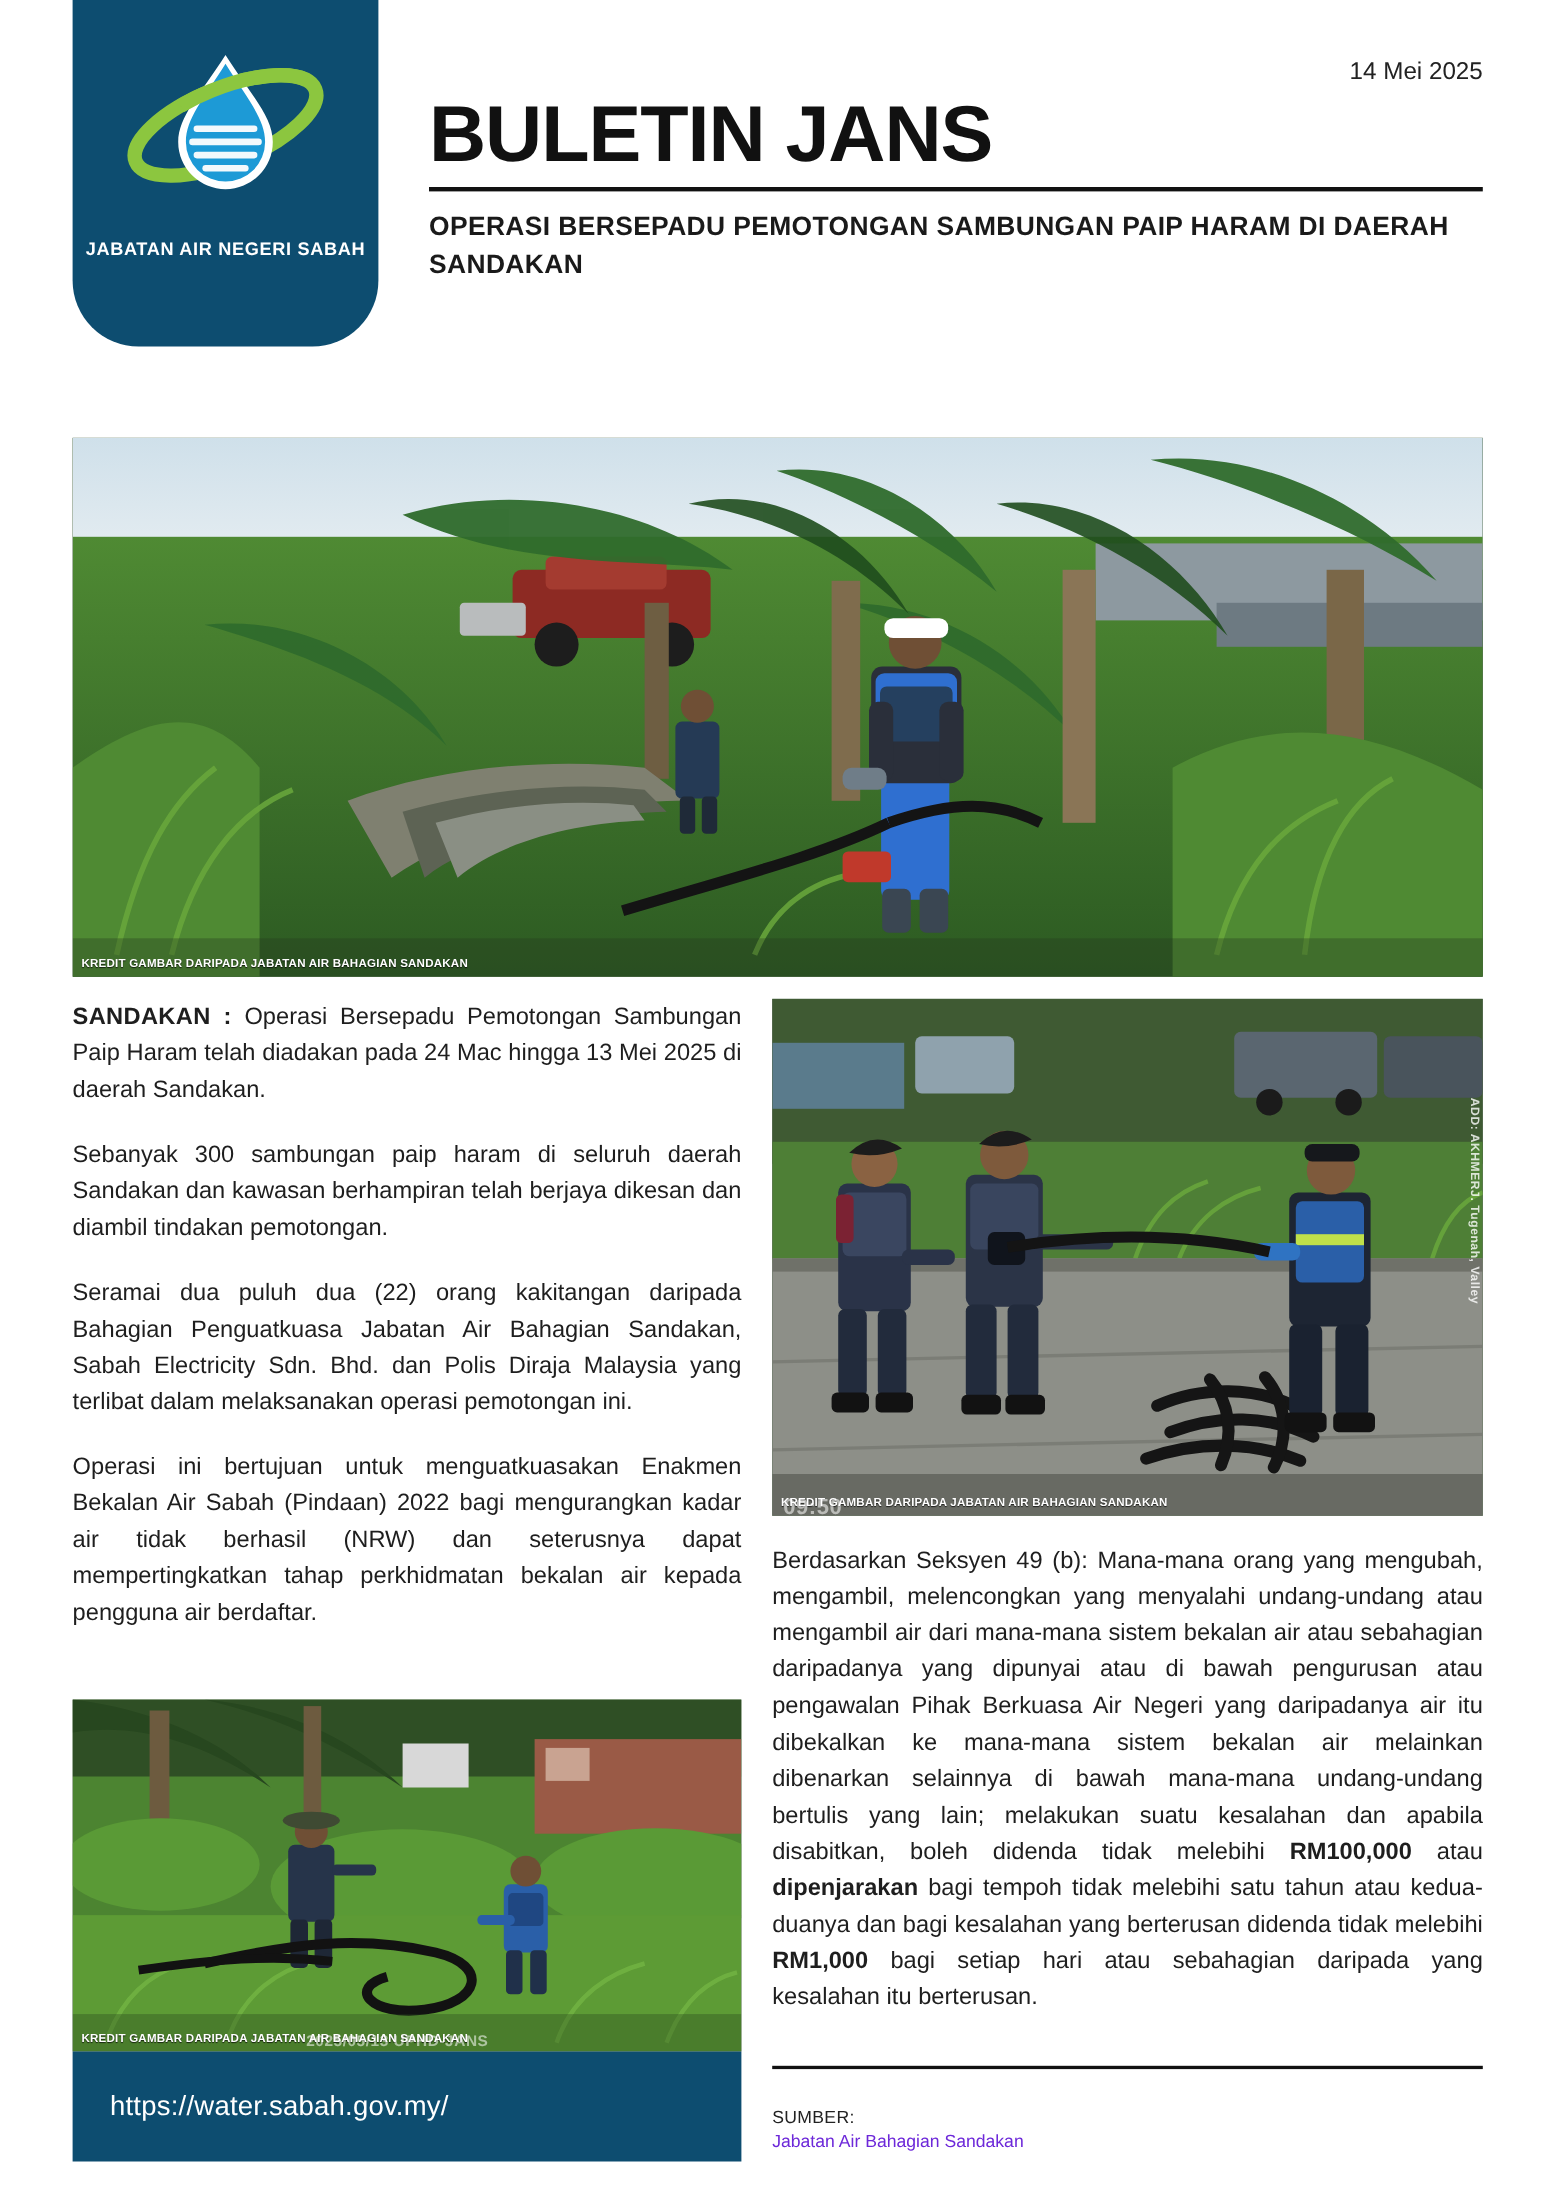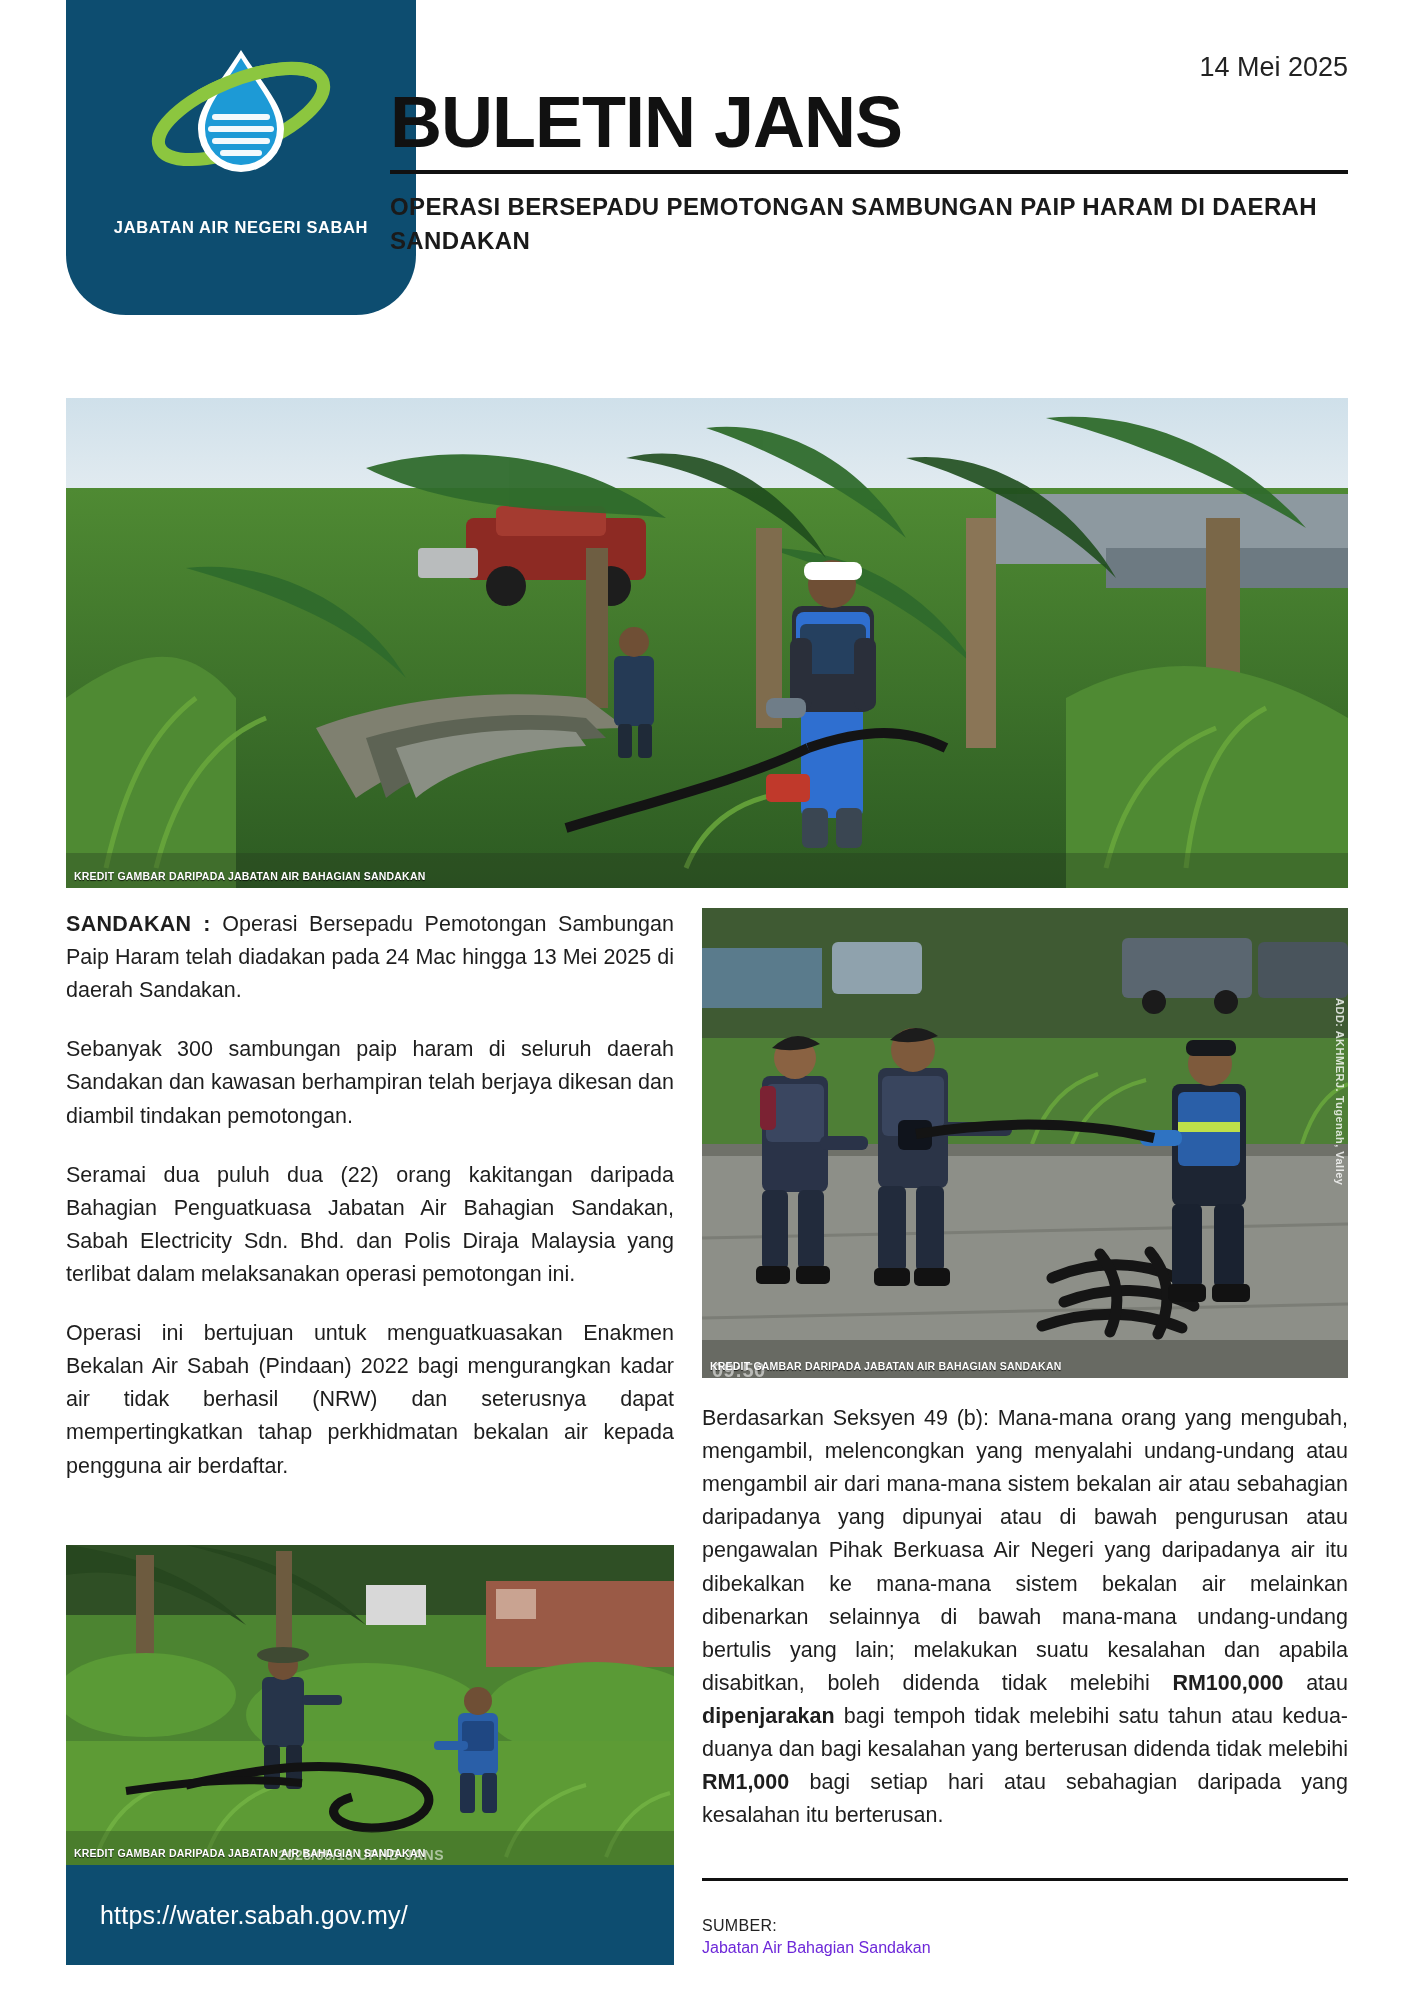--- a/index.html
+++ b/index.html
@@ -17,21 +17,21 @@
 
   
   .header {
     position: relative;
     height: 355px;
   }
   .logo-panel {
     position: absolute;
     left: 66px;
     top: 0;
-    width: 350px;
+    width: 278px;
     height: 315px;
     background: #0d4d70;
     border-bottom-left-radius: 60px;
     border-bottom-right-radius: 60px;
     display: flex;
     flex-direction: column;
     align-items: center;
     justify-content: flex-start;
     padding-top: 36px;
   }
@@ -46,21 +46,21 @@
     font-size: 16.5px;
     font-weight: 700;
     letter-spacing: 0.6px;
     text-align: center;
   }
 
   .date-line {
     position: absolute;
     right: 66px;
     top: 52px;
-    font-size: 27px;
+    font-size: 22px;
     color: #222;
   }
   .masthead {
     position: absolute;
     left: 390px;
     right: 66px;
     top: 88px;
   }
   .masthead h1 {
     margin: 0;

